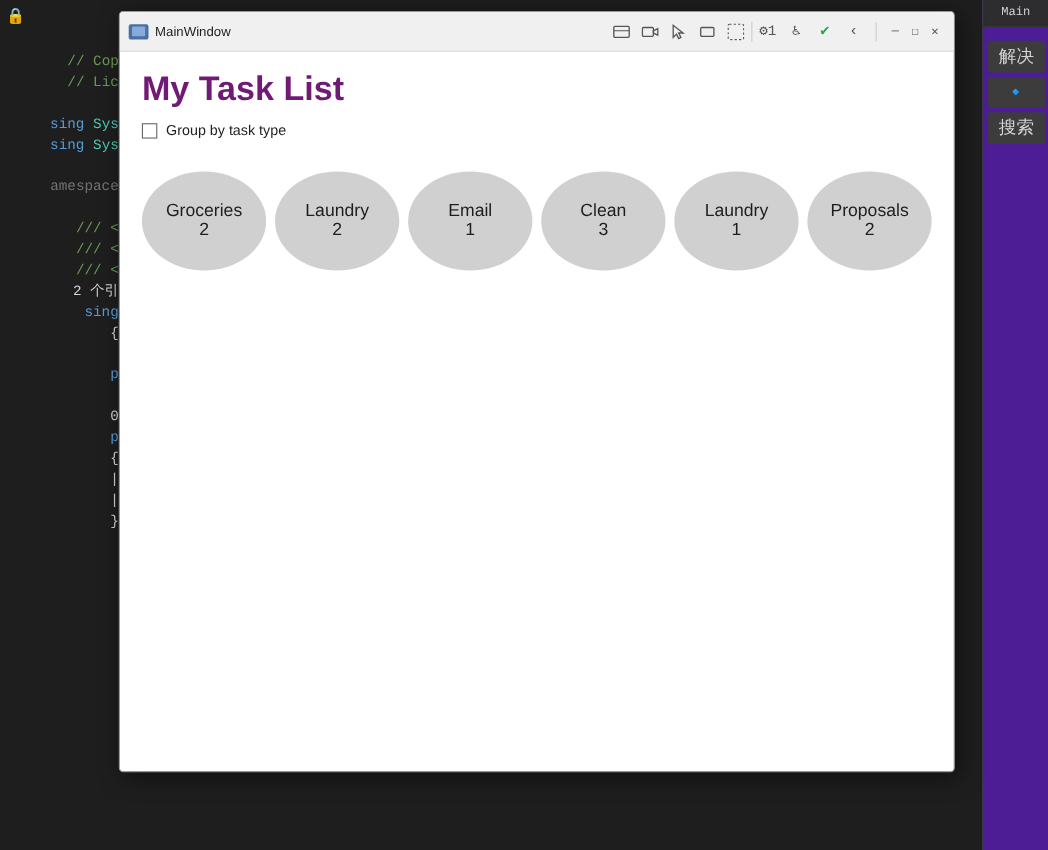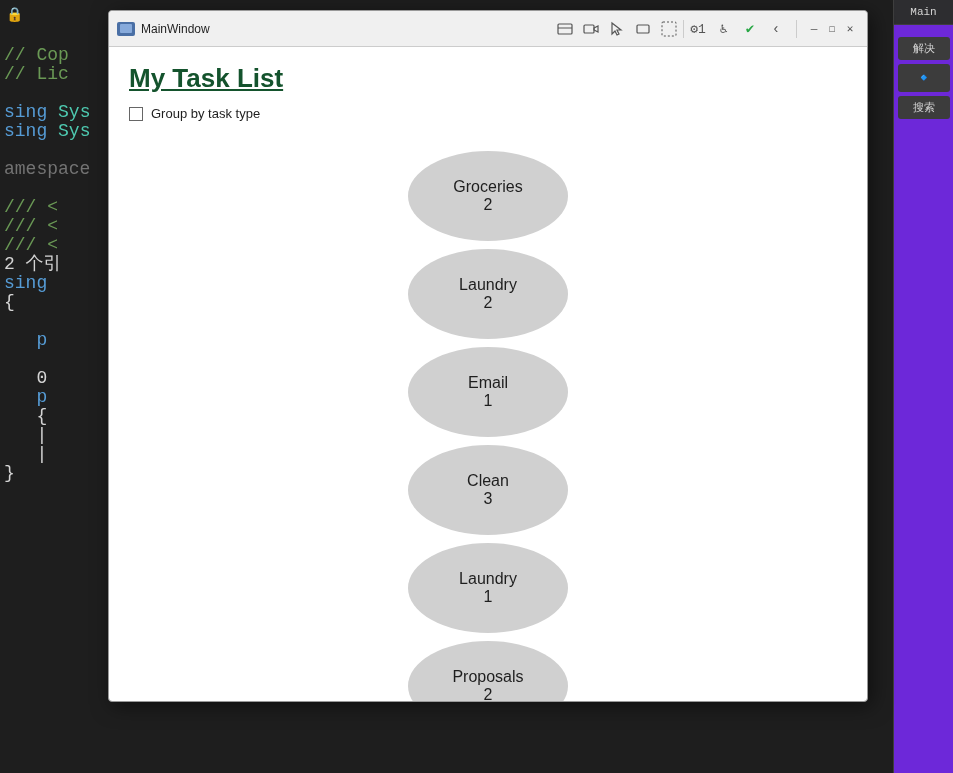--- a/index.html
+++ b/index.html
@@ -16,54 +16,55 @@
     
     .code-editor {
       position: absolute;
       top: 0; left: 0;
       width: 953px;
       height: 773px;
       background: #1e1e1e;
     }
 
     .code-line {
-      font-size: 18px;
+      font-size: 13px;
       line-height: 19px;
       padding-left: 8px;
       white-space: pre;
+      text-align: right;
     }
 
     
     .right-sidebar {
       position: absolute;
       top: 0;
       right: 0;
       width: 60px;
       height: 773px;
-      background: #6d28d9;
+      background: #4c1d95;
       border-left: 1px solid #3e3e3e;
     }
 
     .right-sidebar-top {
       background: #2d2d30;
       padding: 6px 4px;
       font-size: 11px;
       color: #d4d4d4;
       text-align: center;
       border-bottom: 1px solid #3e3e3e;
     }
 
     .sidebar-btn {
       display: block;
       width: 52px;
       margin: 4px auto;
       padding: 4px 6px;
       background: #3c3c3c;
       color: #d4d4d4;
-      font-size: 11px;
+      font-size: 16px;
       text-align: center;
       border-radius: 3px;
       cursor: pointer;
     }
 
     
     .main-window {
       position: absolute;
       top: 10px;
       left: 108px;
@@ -147,25 +148,24 @@
 
     
     .window-content {
       flex: 1;
       padding: 16px 20px;
       overflow-y: auto;
       font-family: 'Segoe UI', Arial, sans-serif;
     }
 
     .window-title {
-      font-size: 26px;
+      font-size: 31px;
       font-weight: bold;
-      color: #14532d;
+      color: #701a75;
       margin-bottom: 12px;
-      text-decoration: underline;
     }
 
     .checkbox-row {
       display: flex;
       align-items: center;
       gap: 8px;
       margin-bottom: 20px;
     }
 
     .checkbox-box {
@@ -180,21 +180,21 @@
     .checkbox-label {
       font-size: 13px;
       color: #1e1e1e;
       font-family: 'Segoe UI', Arial, sans-serif;
       cursor: pointer;
     }
 
     
     .task-list {
       display: flex;
-      flex-direction: column;
+      flex-direction: row;
       align-items: center;
       gap: 8px;
       padding-top: 10px;
     }
 
     .task-item {
       width: 160px;
       height: 90px;
       background: #d0d0d0;
       border-radius: 50%;

